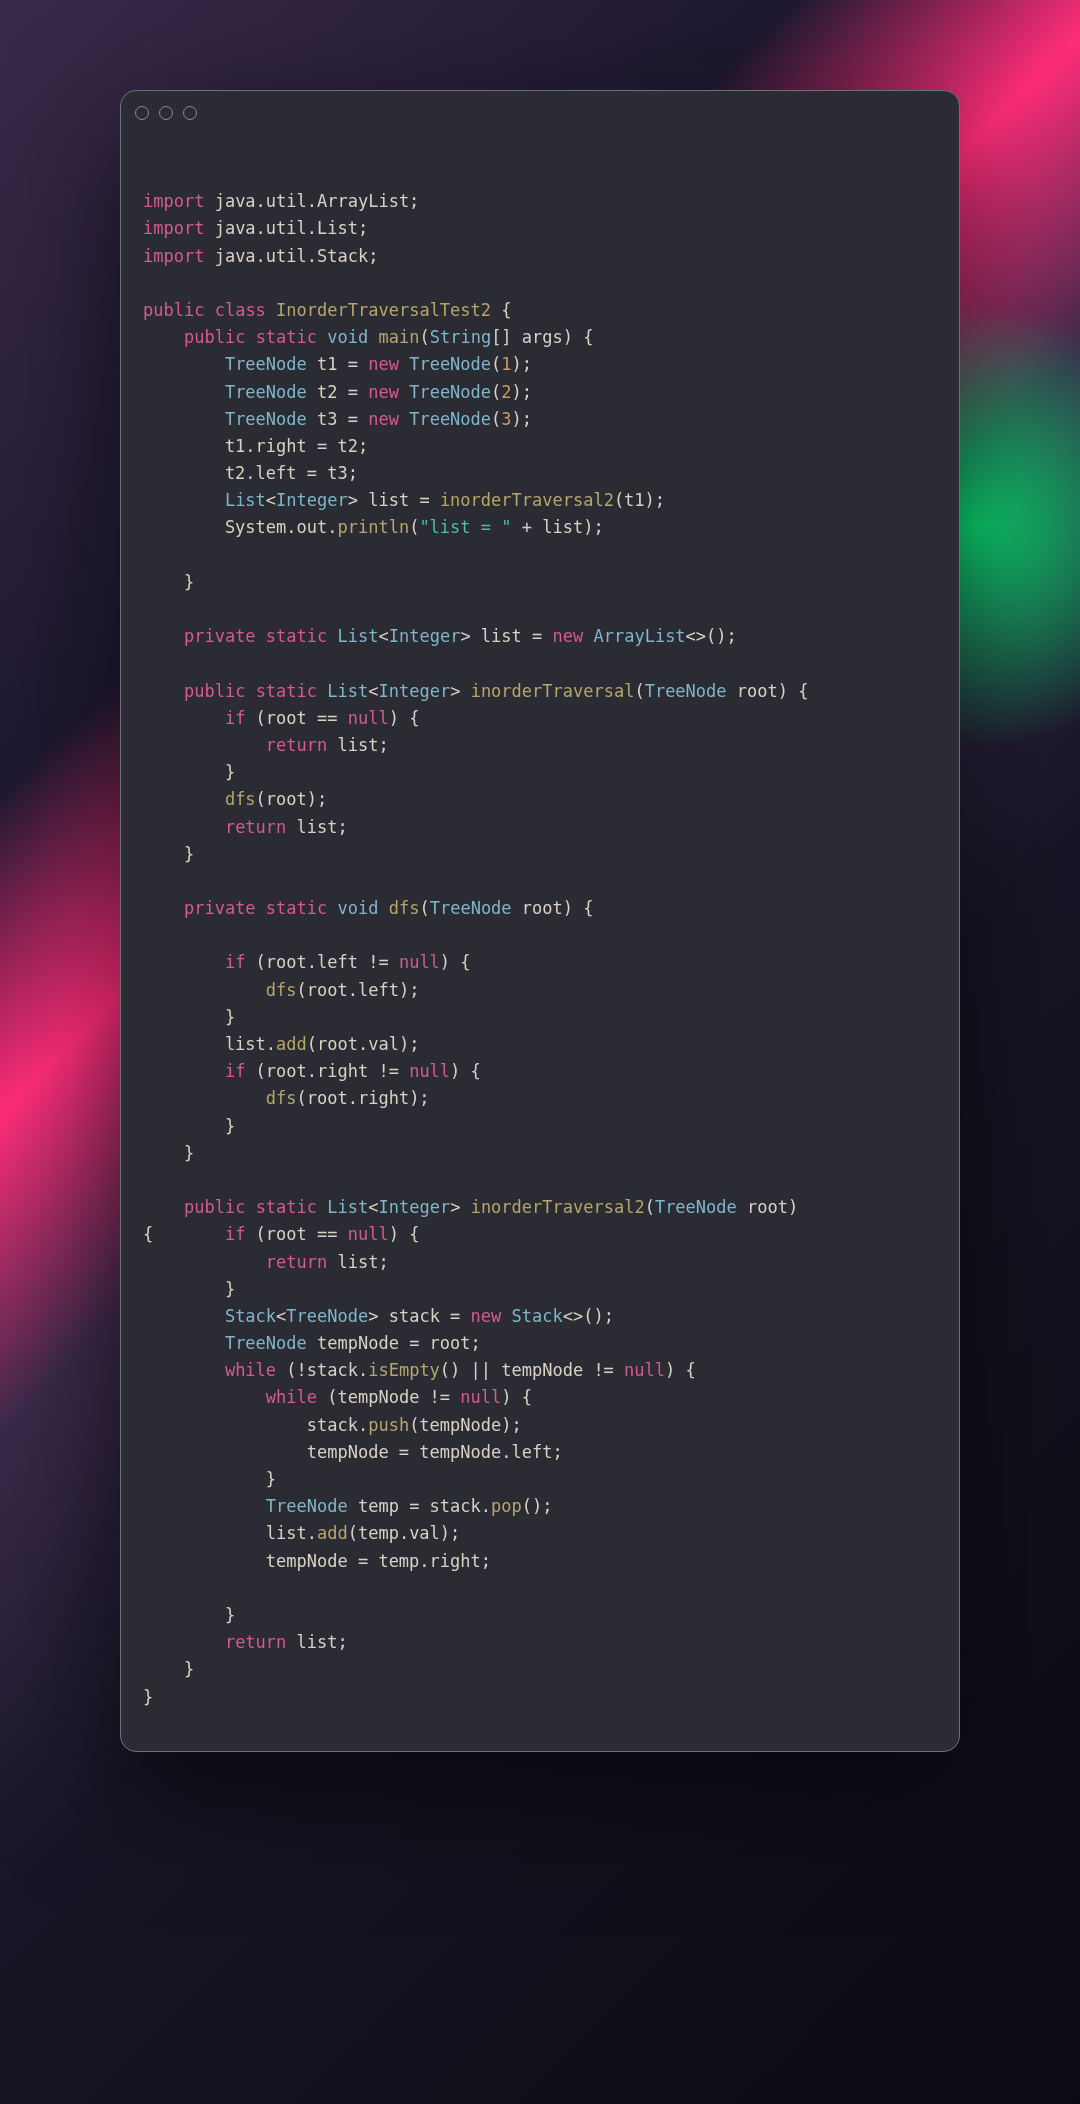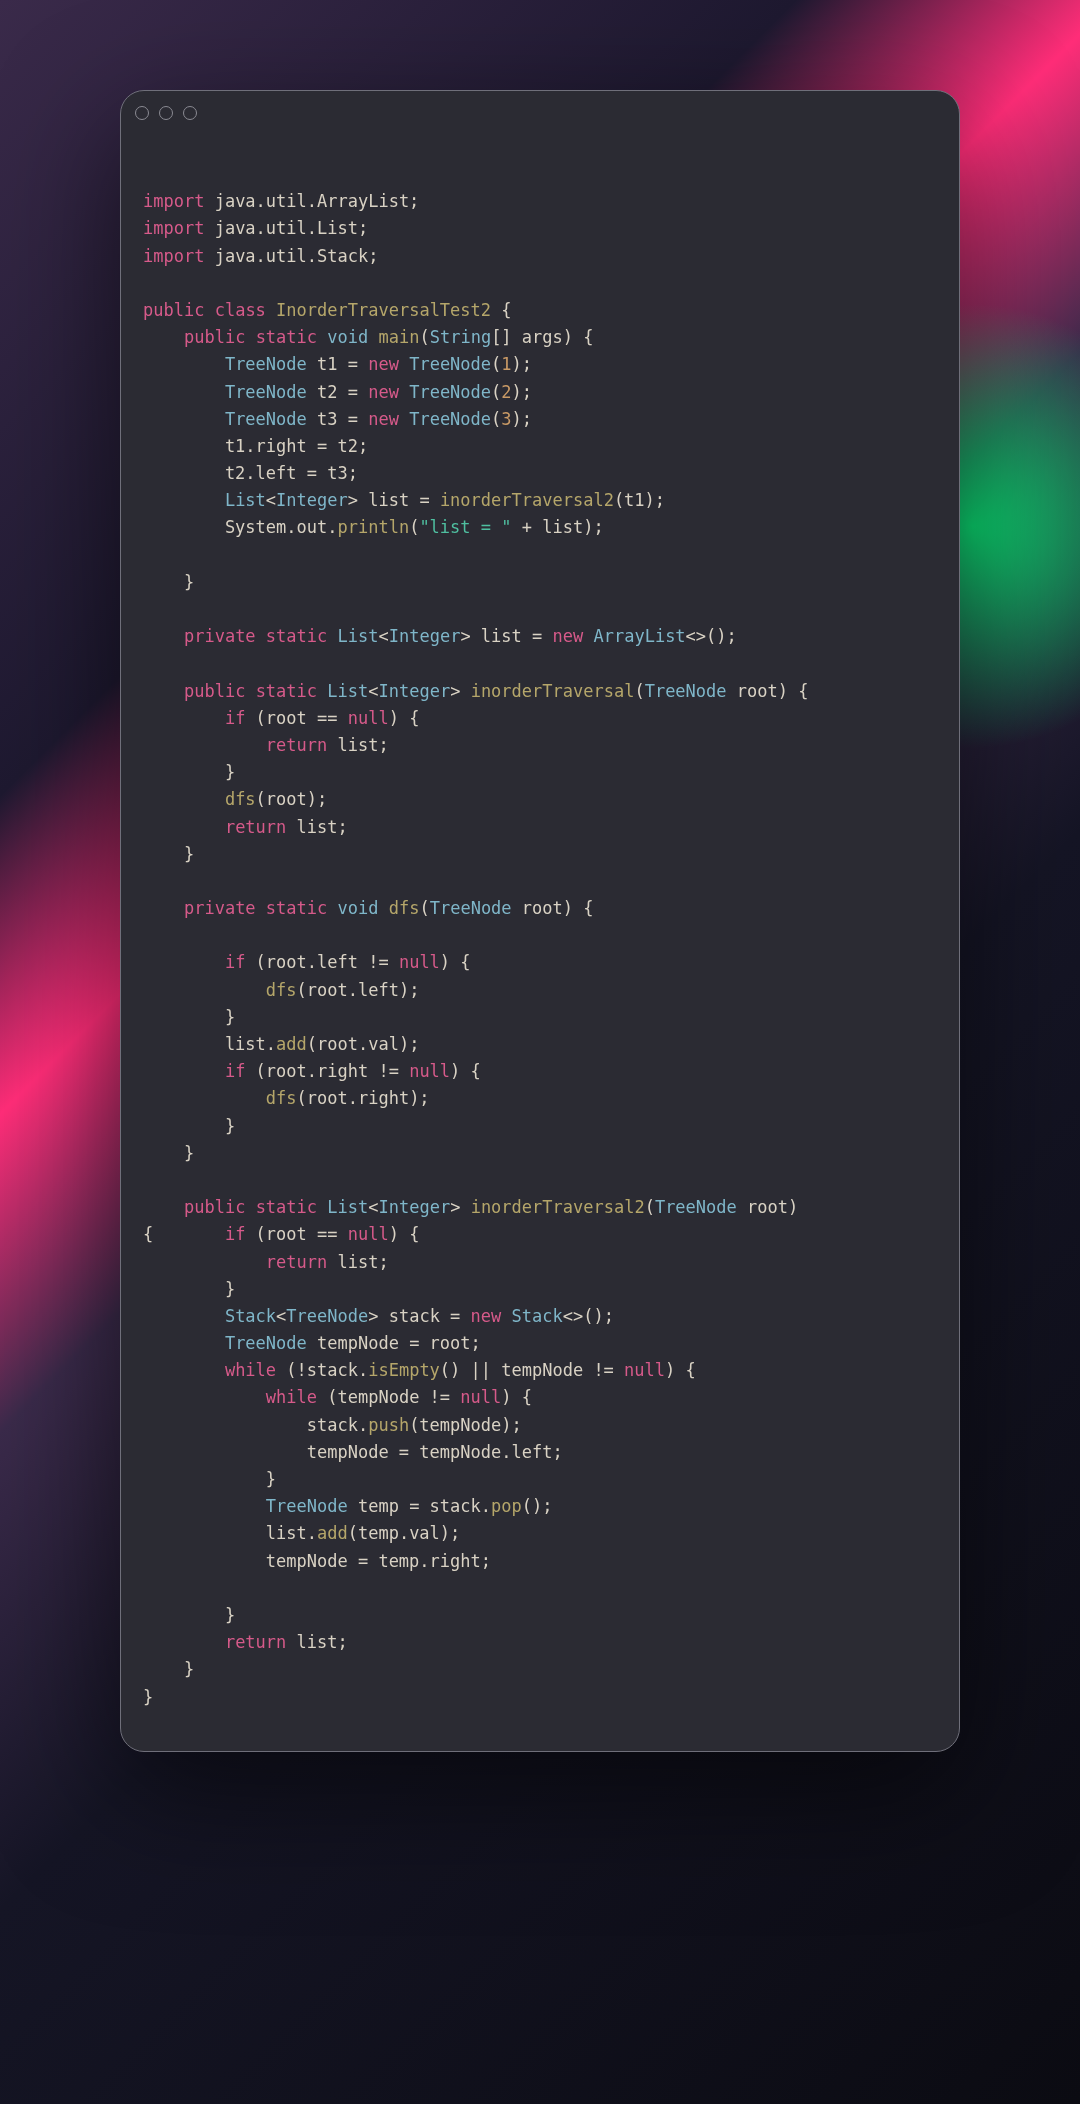--- a/index.html
+++ b/index.html
@@ -9,21 +9,21 @@
       radial-gradient(circle at 90% 25%, rgba(0,255,120,0.8) 0%, transparent 12%),
       linear-gradient(135deg,#3a2a4a 0%,#1e1930 25%,#ff2d78 35%,#3a2a4a 45%,#151525 60%,#0b0b12 100%);
     display:flex; align-items:flex-start; justify-content:center;
     font-family:ui-monospace,SFMono-Regular,Menlo,Consolas,monospace;
   }
   .card {
     margin-top:90px;
     width:840px;
     background:#2b2b33;
     border:1px solid #6f6f7a;
-    border-radius:24px;
+    border-radius:16px;
     box-shadow:0 40px 120px rgba(0,0,0,0.55);
     overflow:hidden;
   }
   .titlebar {
     height:44px; display:flex; align-items:center; gap:10px;
     padding:0 14px;
   }
   .dot {
     width:14px; height:14px; border-radius:50%;
     border:1.5px solid #8b8b93;

